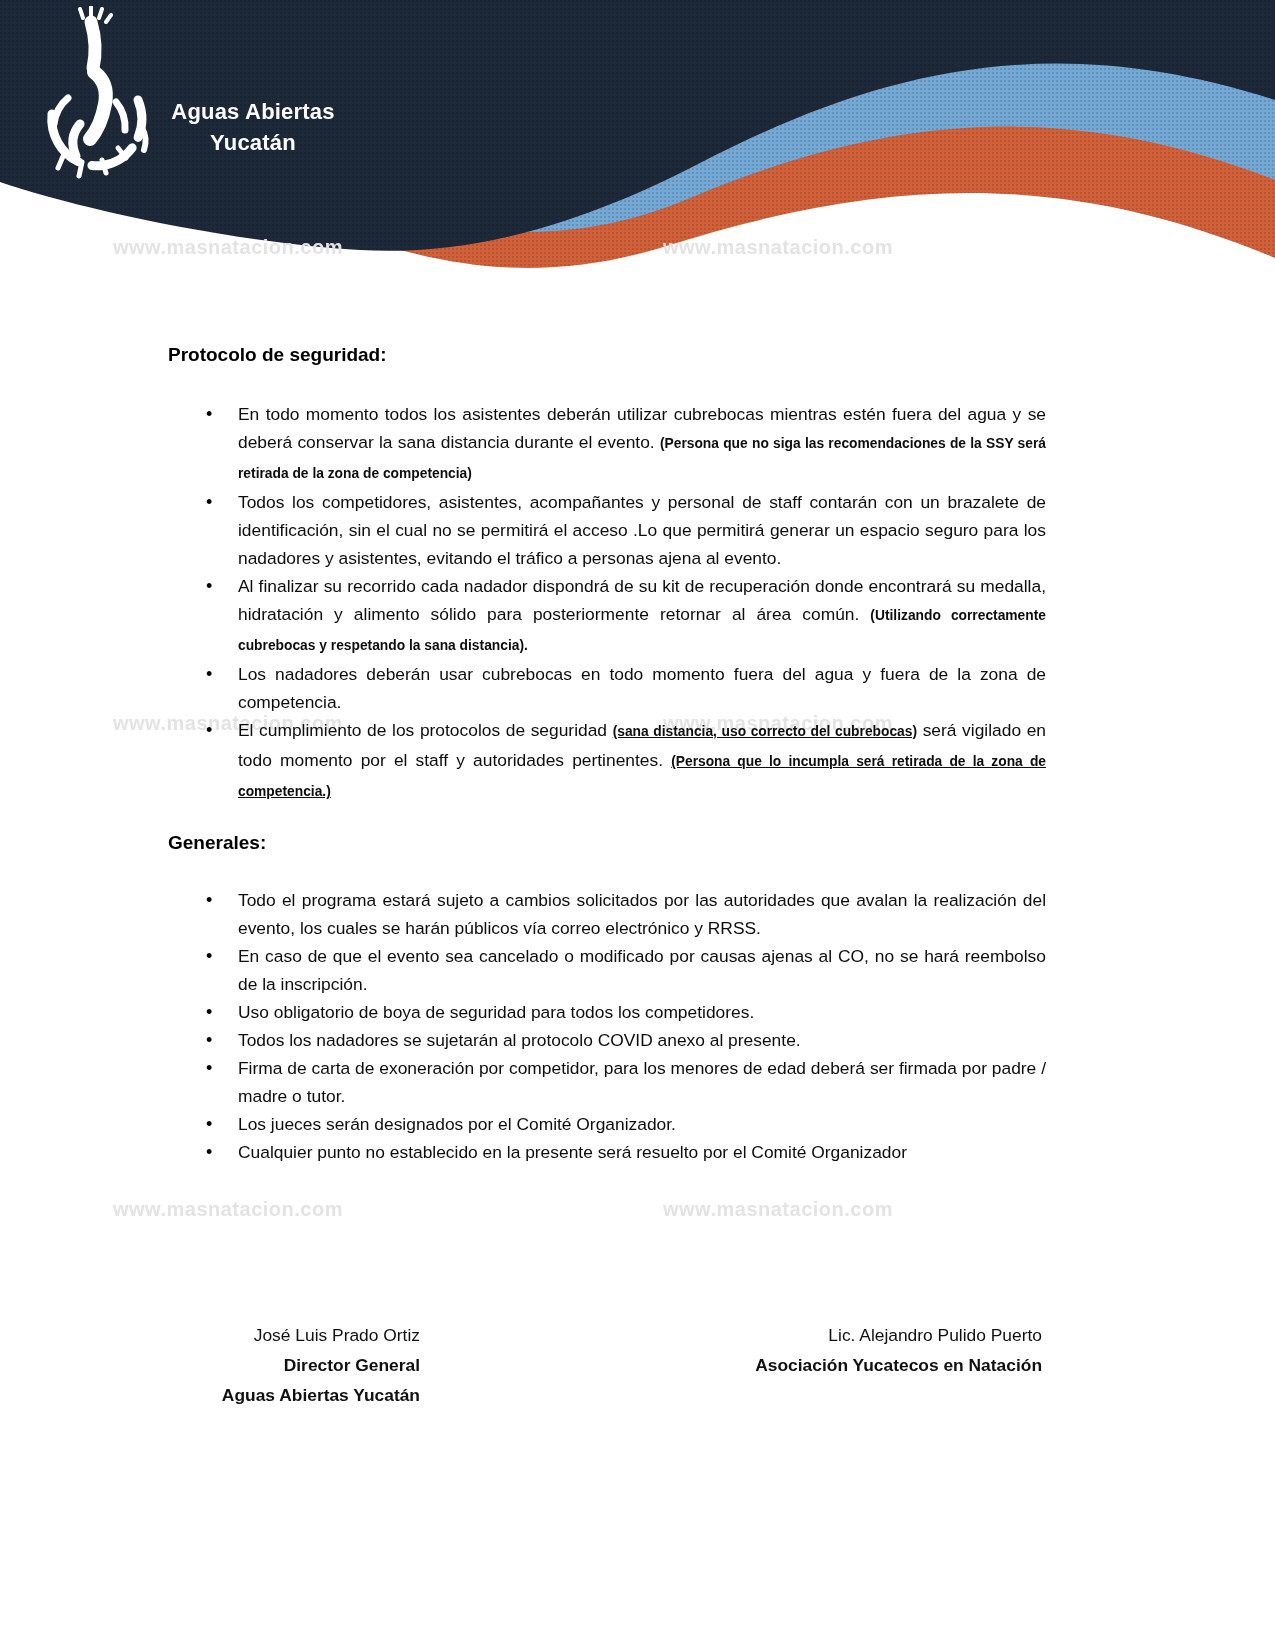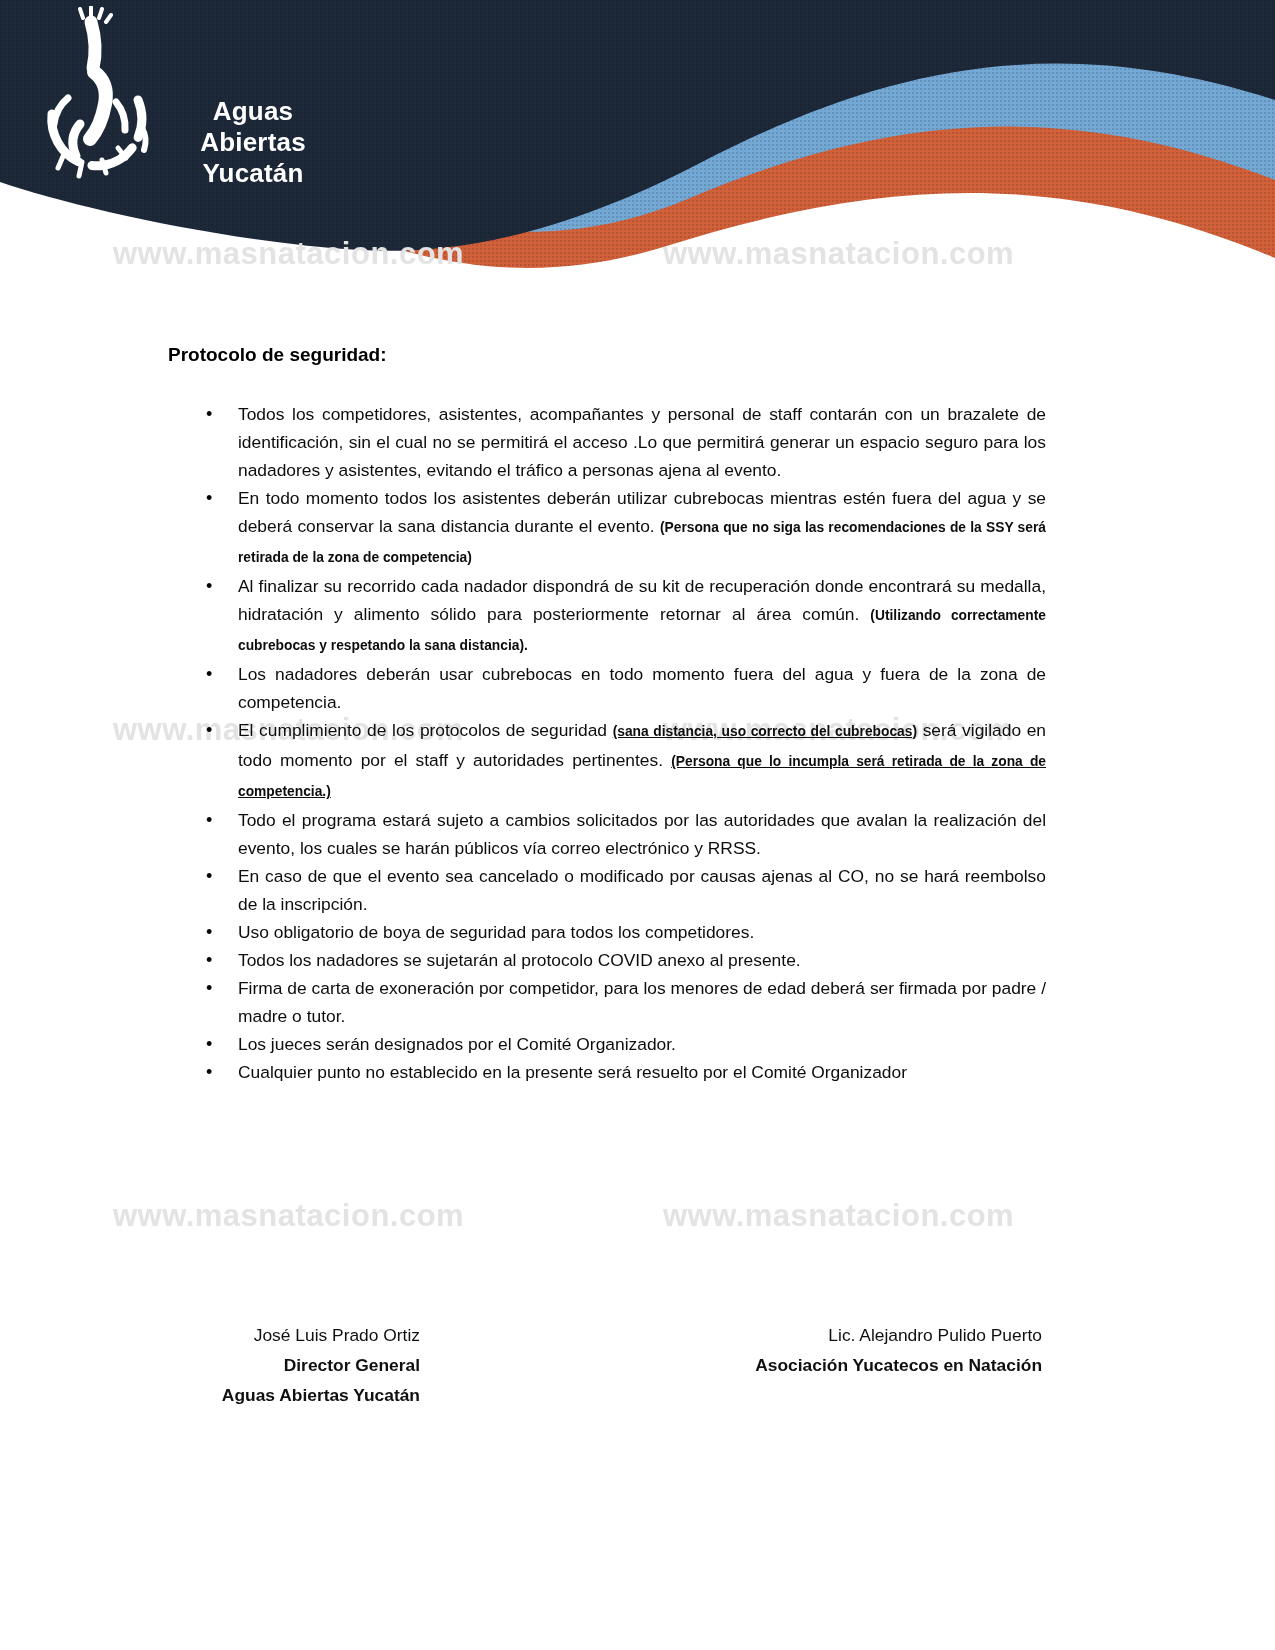--- a/index.html
+++ b/index.html
@@ -5,26 +5,26 @@
   html,body { margin:0; padding:0; background:#ffffff; }
   .page {
     position:relative; width:1275px; height:1650px; background:#fff;
     overflow:hidden; font-family:"Liberation Sans", sans-serif; color:#101010;
   }
   
   .header-wave { position:absolute; top:0; left:0; z-index:0; display:block; }
   .logo-art { position:absolute; left:24px; top:6px; z-index:3; }
   .logo-text {
     position:absolute; left:158px; top:96px; width:190px; z-index:3;
-    color:#ffffff; font-size:26px; font-weight:bold; line-height:31px;
+    color:#ffffff; font-size:22px; font-weight:bold; line-height:31px;
     text-align:center; letter-spacing:0.2px;
   }
   
   .wm {
-    position:absolute; z-index:1; font-size:31px; font-weight:bold;
+    position:absolute; z-index:1; font-size:20px; font-weight:bold;
     color:#e3e3e3; letter-spacing:0.5px; white-space:nowrap;
   }
   .wm.r1a { top:236px; left:113px; }
   .wm.r1b { top:236px; left:663px; }
   .wm.r2a { top:712px; left:113px; }
   .wm.r2b { top:712px; left:663px; }
   .wm.r3a { top:1198px; left:113px; }
   .wm.r3b { top:1198px; left:663px; }
   
   .content { position:absolute; left:168px; top:296px; width:878px; z-index:2;margin-top:48px; }
@@ -98,41 +98,42 @@
   <div class="wm r3a">www.masnatacion.com</div>
   <div class="wm r3b">www.masnatacion.com</div>
 
   <div class="content">
 
     <h2 class="sec-heading">Protocolo de seguridad:</h2>
 
     <ul class="bullets">
 
         <li>
-          <span class="li-text"><span class="seg-normal">Todos los competidores, asistentes, acompañantes y personal de staff contarán con un brazalete de identificación, sin el cual no se permitirá el acceso .Lo que permitirá generar un espacio seguro para los nadadores y asistentes, evitando el tráfico a personas ajena al evento.</span></span>
+          <span class="li-text"><span class="seg-normal">En todo momento todos los asistentes deberán utilizar cubrebocas mientras estén fuera del agua y se deberá conservar la sana distancia durante el evento. </span><span class="seg-small">(Persona que no siga las recomendaciones de la SSY será retirada de la zona de competencia)</span></span>
         </li>
 
         <li>
-          <span class="li-text"><span class="seg-normal">En todo momento todos los asistentes deberán utilizar cubrebocas mientras estén fuera del agua y se deberá conservar la sana distancia durante el evento. </span><span class="seg-small">(Persona que no siga las recomendaciones de la SSY será retirada de la zona de competencia)</span></span>
+          <span class="li-text"><span class="seg-normal">Todos los competidores, asistentes, acompañantes y personal de staff contarán con un brazalete de identificación, sin el cual no se permitirá el acceso .Lo que permitirá generar un espacio seguro para los nadadores y asistentes, evitando el tráfico a personas ajena al evento.</span></span>
         </li>
 
         <li>
           <span class="li-text"><span class="seg-normal">Al finalizar su recorrido cada nadador dispondrá de su kit de recuperación donde encontrará su medalla, hidratación y alimento sólido para posteriormente retornar al área común. </span><span class="seg-small">(Utilizando correctamente cubrebocas y respetando la sana distancia).</span></span>
         </li>
 
         <li>
           <span class="li-text"><span class="seg-normal">Los nadadores deberán usar cubrebocas en todo momento fuera del agua y fuera de la zona de competencia.</span></span>
         </li>
 
 
         <li>
           <span class="li-text"><span class="seg-normal">El cumplimiento de los protocolos de seguridad </span><span class="seg-small-u">(sana distancia, uso correcto del cubrebocas)</span><span class="seg-normal"> será vigilado en todo momento por el staff y autoridades pertinentes. </span><span class="seg-small-u">(Persona que lo incumpla será retirada de la zona de competencia.)</span></span>
         </li>
       </ul>
 
+    <h2 class="sec-heading second">Generales:</h2>
 
     <ul class="bullets">
 
         <li>
           <span class="li-text"><span class="seg-normal">Todo el programa estará sujeto a cambios solicitados por las autoridades que avalan la realización del evento, los cuales se harán públicos vía correo electrónico y RRSS.</span></span>
         </li>
 
         <li>
           <span class="li-text"><span class="seg-normal">En caso de que el evento sea cancelado o modificado por causas ajenas al CO, no se hará reembolso de la inscripción.</span></span>
         </li>

